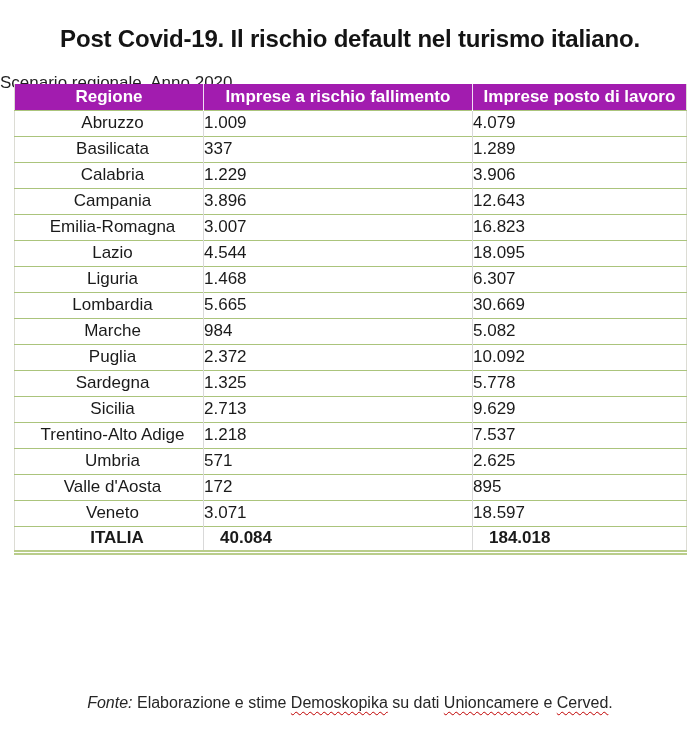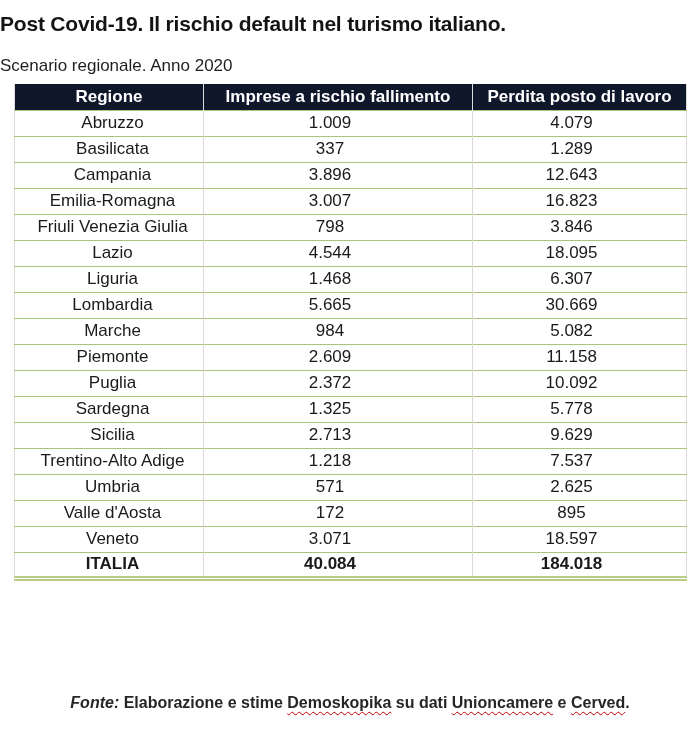--- a/index.html
+++ b/index.html
@@ -6,23 +6,23 @@
   html, body { background: #ffffff; }
   body {
     width: 700px;
     height: 738px;
     position: relative;
     font-family: "Liberation Sans", sans-serif;
     color: #1a1a1a;
     overflow: hidden;
   }
   .page-title {
-    margin-top: 12px;
-    text-align: left;
-    font-size: 21px;
+    margin-top: 25px;
+    text-align: center;
+    font-size: 24px;
     font-weight: bold;
     color: #141414;
     letter-spacing: -0.2px;
   }
   .page-subtitle {
     margin-top: 20px;
     text-align: left;
     font-size: 17px;
     font-weight: normal;
     color: #1f1f1f;
@@ -31,56 +31,56 @@
     position: absolute;
     left: 14px;
     top: 84px;
     width: 672px;
     border-collapse: collapse;
     table-layout: fixed;
     border-left: 1px solid #dcdcd4;
     border-right: 1px solid #dcdcd4;
   }
   table.risk-table th {
-    background: #0f172a;
+    background: #a21caf;
     color: #ffffff;
     font-weight: bold;
     font-size: 17px;
     height: 26px;
     text-align: center;
     vertical-align: middle;
     padding: 0 4px;
   }
   table.risk-table th + th { border-left: 1px solid rgba(255,255,255,0.85); }
   table.risk-table td {
     font-size: 17px;
     height: 26px;
     vertical-align: middle;
     border-top: 1px solid #abc47c;
     background: #ffffff;
     white-space: nowrap;
     overflow: hidden;
   }
   table.risk-table td + td { border-left: 1px solid #d9d9d9; }
   td.c-region { text-align: center; padding-left: 7px; }
-  td.c-num { text-align: center; padding-right: 16px; }
+  td.c-num { text-align: left; padding-right: 16px; }
   tr.total-row td {
     font-weight: bold;
     border-top: 1px solid #abc47c;
     border-bottom: 5px double #b9cd8a;
+    padding-left: 16px;
   }
   .source-note {
     position: absolute;
     top: 694px;
     left: 0;
     width: 100%;
     text-align: center;
     font-size: 16px;
     color: #262626;
-    font-weight: bold;
   }
   .source-note .it { font-style: italic; }
   .source-note .sp {
     text-decoration: underline;
     text-decoration-style: wavy;
     text-decoration-color: #c00000;
     text-decoration-thickness: 1px;
     text-underline-offset: 3px;
   }
 </style>
@@ -93,73 +93,68 @@
 <table class="risk-table">
   <colgroup>
     <col style="width:189px">
     <col style="width:269px">
     <col style="width:214px">
   </colgroup>
   <thead>
     <tr>
       <th>Regione</th>
       <th>Imprese a rischio fallimento</th>
-      <th>Perdita posto di lavoro</th>
+      <th>Imprese posto di lavoro</th>
     </tr>
   </thead>
   <tbody>
       <tr>
         <td class="c-region">Abruzzo</td>
         <td class="c-num">1.009</td>
         <td class="c-num">4.079</td>
       </tr>
       <tr>
         <td class="c-region">Basilicata</td>
         <td class="c-num">337</td>
         <td class="c-num">1.289</td>
       </tr>
       <tr>
+        <td class="c-region">Calabria</td>
+        <td class="c-num">1.229</td>
+        <td class="c-num">3.906</td>
+      </tr>
+      <tr>
         <td class="c-region">Campania</td>
         <td class="c-num">3.896</td>
         <td class="c-num">12.643</td>
       </tr>
       <tr>
         <td class="c-region">Emilia-Romagna</td>
         <td class="c-num">3.007</td>
         <td class="c-num">16.823</td>
-      </tr>
-      <tr>
-        <td class="c-region">Friuli Venezia Giulia</td>
-        <td class="c-num">798</td>
-        <td class="c-num">3.846</td>
       </tr>
       <tr>
         <td class="c-region">Lazio</td>
         <td class="c-num">4.544</td>
         <td class="c-num">18.095</td>
       </tr>
       <tr>
         <td class="c-region">Liguria</td>
         <td class="c-num">1.468</td>
         <td class="c-num">6.307</td>
       </tr>
       <tr>
         <td class="c-region">Lombardia</td>
         <td class="c-num">5.665</td>
         <td class="c-num">30.669</td>
       </tr>
       <tr>
         <td class="c-region">Marche</td>
         <td class="c-num">984</td>
         <td class="c-num">5.082</td>
-      </tr>
-      <tr>
-        <td class="c-region">Piemonte</td>
-        <td class="c-num">2.609</td>
-        <td class="c-num">11.158</td>
       </tr>
       <tr>
         <td class="c-region">Puglia</td>
         <td class="c-num">2.372</td>
         <td class="c-num">10.092</td>
       </tr>
       <tr>
         <td class="c-region">Sardegna</td>
         <td class="c-num">1.325</td>
         <td class="c-num">5.778</td>

